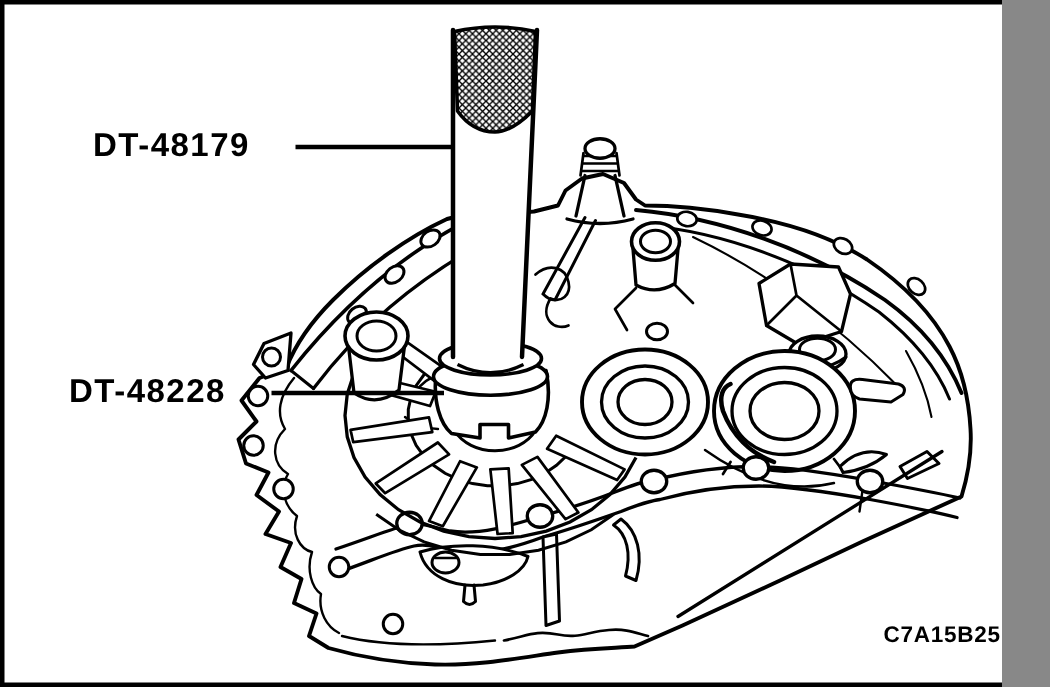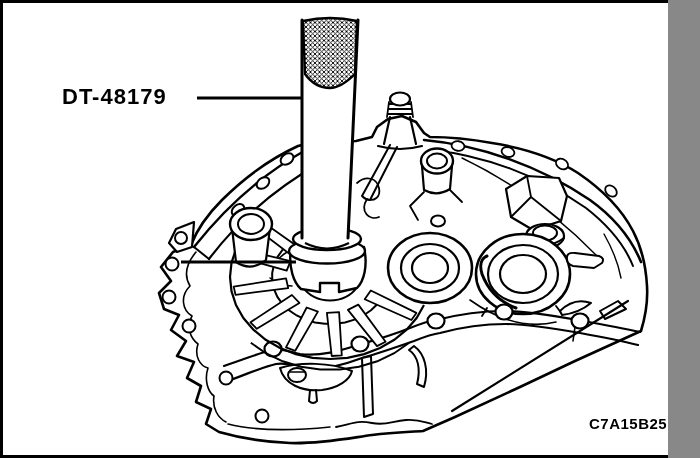--- a/index.html
+++ b/index.html
@@ -199,14 +199,17 @@
 
     <line x1="197" y1="98" x2="303" y2="98" stroke="#000" stroke-width="3"></line>
     <line x1="181" y1="262" x2="296" y2="262" stroke="#000" stroke-width="3"></line>
 
     <rect x="1.5" y="1.5" width="697" height="455" fill="none" stroke="#000" stroke-width="3"></rect>
   </svg>
 
   <div class="callout callout-driver">
     <span>DT-48179</span>
   </div>
+  <div class="callout callout-adapter">
+    <span>DT-48228</span>
+  </div>
   <div class="figure-code">C7A15B25</div>
 </div>
 
 </body></html>

